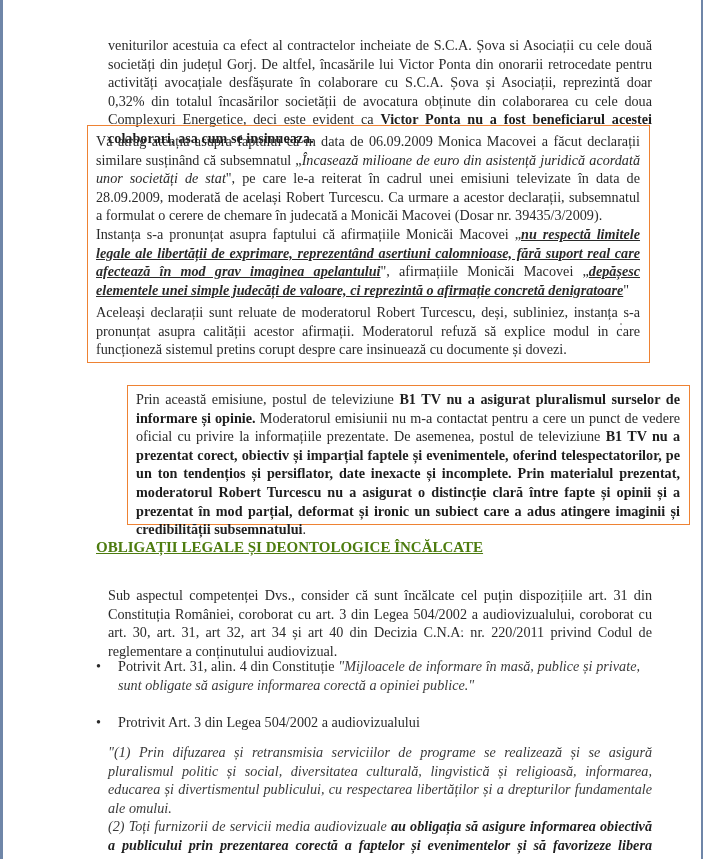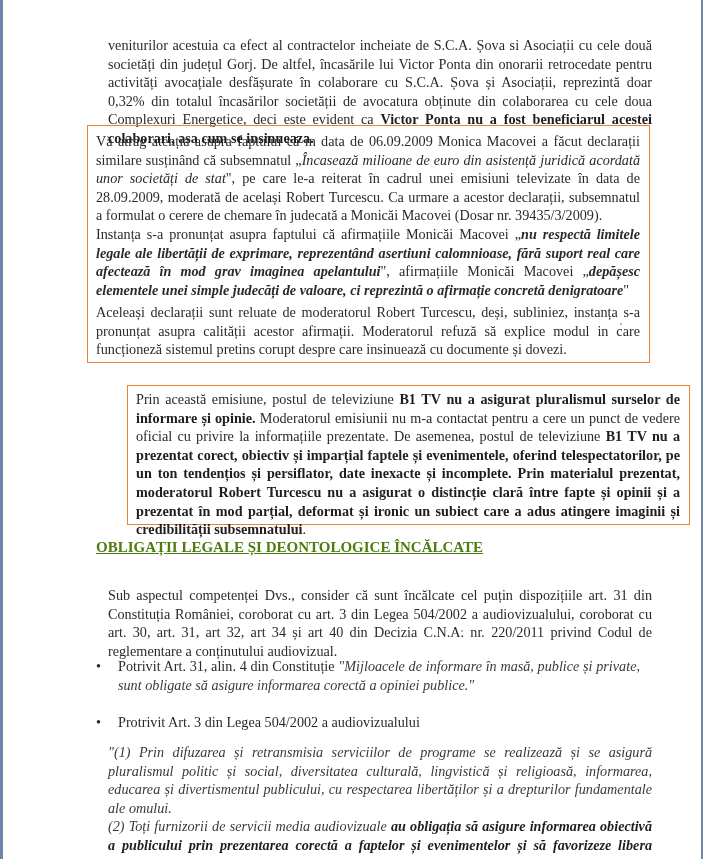--- a/index.html
+++ b/index.html
@@ -21,21 +21,21 @@
       margin: 12px;
     }
     .box {
       position: absolute; left: 87px; width: 563px;
       border: 1.5px solid #ee8233;
       box-sizing: border-box;
     }
     .box .inner { position: absolute; left: 8px; width: 544px; font-size: 14.2px; line-height: 18.6px; text-align: justify; margin: 0; }
     b { font-weight: bold; color: #1e1e1e; }
     i { font-style: italic; }
-    .bu { font-weight: bold; font-style: italic; }
+    .bu { font-weight: bold; font-style: italic; text-decoration: underline; }
     .heading {
       position: absolute; left: 96px; top: 539px;
       font-size: 15px; font-weight: bold; text-decoration: underline; color: #4d7c0f;
     }
     .bullet {
       position: absolute; left: 118px; width: 522px;
       font-size: 14.2px; line-height: 18.6px; text-align: justify;
     }
     .bullet-dot {
       position: absolute; left: -22px; top: 0;

